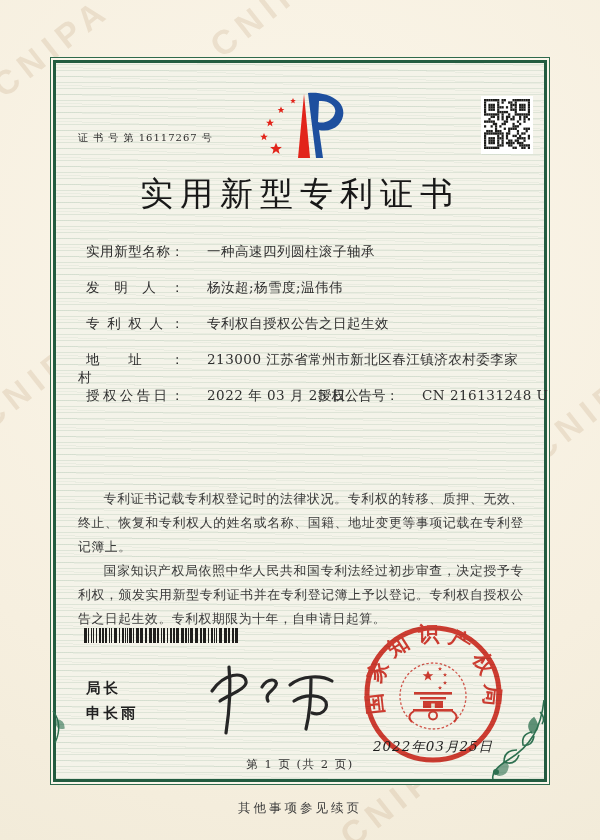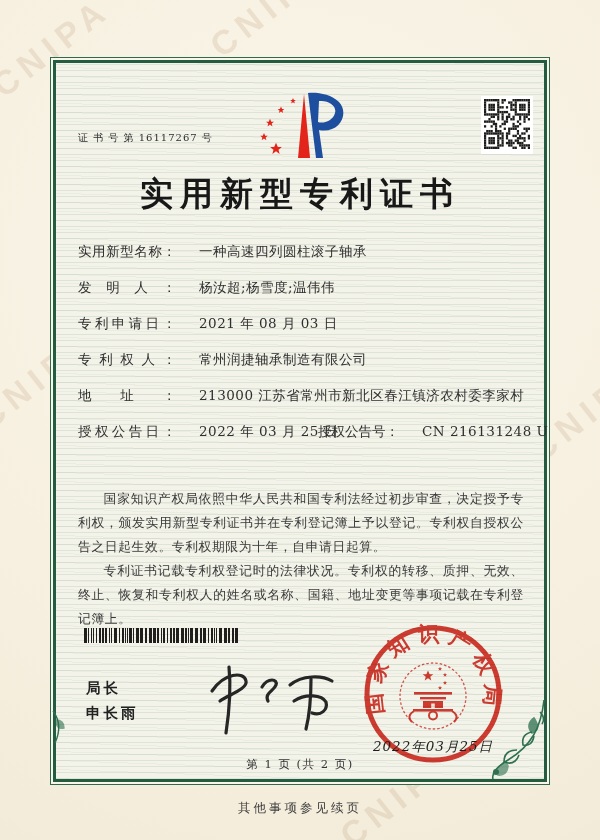--- a/index.html
+++ b/index.html
@@ -22,24 +22,24 @@
   .frame-inner { width:100%; height:100%; border:3px solid #235c40;
     background-color:#f4f3e9;
     background-image:
       repeating-linear-gradient(0deg, rgba(140,175,150,.22) 0 1px, rgba(0,0,0,0) 1px 6px),
       repeating-linear-gradient(2deg, rgba(140,175,150,.10) 0 1px, rgba(0,0,0,0) 1px 9px);
   }
   .cert-no { position:absolute; left:78px; top:95px; font-size:10px; letter-spacing:1px; color:#2e2e2e;margin-top:36px; }
   .qr { position:absolute; left:481px; top:96px; width:52px; height:58px; background:#fff; padding:3px; }
   .logo { position:absolute; left:253px; top:88px; width:95px; height:78px; }
   .title { position:absolute; left:0; top:172px; width:600px; text-align:center;
-    font-size:33px; font-weight:700; letter-spacing:7px; color:#181818; }
+    font-size:33px; font-weight:400; letter-spacing:7px; color:#181818; }
   .fields { position:absolute; left:78px; top:243px; width:452px; font-size:13.5px; color:#2f2f2f; }
   .frow { position:relative; height:36px; }
-  .flabel { display:inline-block; width:98px; text-align:justify; text-align-last:justify; vertical-align:top; }
+  .flabel { display:inline-block; width:98px; text-align:justify; text-align-last:justify; vertical-align:top;margin-left:8px; }
   .fvalue { margin-left:23px; letter-spacing:.5px; }
   .fpair2 { position:absolute; left:240px; top:0; white-space:nowrap; }
   .paras { position:absolute; left:78px; top:487px; width:446px; font-size:12.8px;
     line-height:1.88; letter-spacing:.6px; color:#3a3a3a; text-align:justify; }
   .paras p { text-indent:2em; }
   .barcode { position:absolute; left:84px; top:628px; width:158px; height:15px; }
   .signer { position:absolute; left:86px; top:676px; font-family:Liberation Serif, serif;
     font-size:14.5px; font-weight:600; letter-spacing:3px; color:#222; line-height:25px; }
   .signature { position:absolute; left:198px; top:655px; width:150px; height:85px; }
   .seal { position:absolute; left:360px; top:621px; width:146px; height:146px;
@@ -329,39 +329,36 @@
   <div class="title">实用新型专利证书</div>
 
   <div class="fields">
     <div class="frow">
       <span class="flabel">实用新型名称：</span><span class="fvalue">一种高速四列圆柱滚子轴承</span>
     </div>
     <div class="frow">
       <span class="flabel">发明人：</span><span class="fvalue">杨汝超;杨雪度;温伟伟</span>
     </div>
     <div class="frow">
-      <span class="flabel">专利申请日：</span><span class="fvalue">2021 年 08 月 03 日</span>
-    </div>
-    <div class="frow">
-      <span class="flabel">专利权人：</span><span class="fvalue">常州润捷轴承制造有限公司</span>
+      <span class="flabel">专利权人：</span><span class="fvalue">专利权自授权公告之日起生效</span>
     </div>
     <div class="frow">
       <span class="flabel">地址：</span><span class="fvalue">213000 江苏省常州市新北区春江镇济农村委李家村</span>
     </div>
     <div class="frow">
       <span class="flabel">授权公告日：</span><span class="fvalue">2022 年 03 月 25 日</span>
       <span class="fpair2">
         <span>授权公告号：</span><span class="fvalue">CN 216131248 U</span>
       </span>
     </div>
   </div>
 
   <div class="paras">
+    <p>专利证书记载专利权登记时的法律状况。专利权的转移、质押、无效、终止、恢复和专利权人的姓名或名称、国籍、地址变更等事项记载在专利登记簿上。</p>
     <p>国家知识产权局依照中华人民共和国专利法经过初步审查，决定授予专利权，颁发实用新型专利证书并在专利登记簿上予以登记。专利权自授权公告之日起生效。专利权期限为十年，自申请日起算。</p>
-    <p>专利证书记载专利权登记时的法律状况。专利权的转移、质押、无效、终止、恢复和专利权人的姓名或名称、国籍、地址变更等事项记载在专利登记簿上。</p>
   </div>
 
   <div class="barcode">
     <svg width="158" height="15" viewBox="0 0 158 15">
         <g id="bcg">
           <rect x="0" y="0" width="3" height="15" fill="#201f1d"></rect>
           <rect x="4" y="0" width="1" height="15" fill="#201f1d"></rect>
           <rect x="7" y="0" width="1" height="15" fill="#201f1d"></rect>
           <rect x="9" y="0" width="1" height="15" fill="#201f1d"></rect>
           <rect x="12" y="0" width="1" height="15" fill="#201f1d"></rect>

